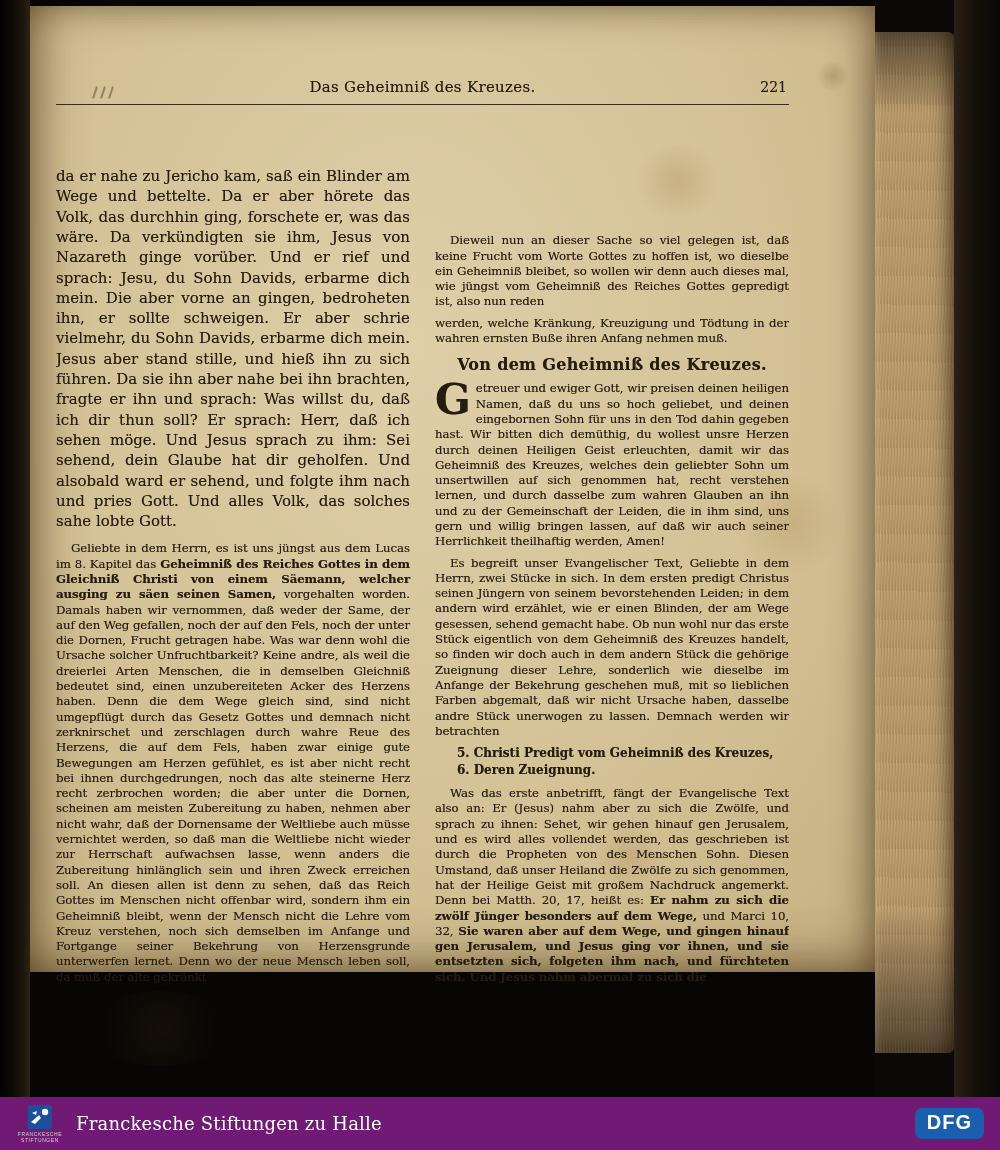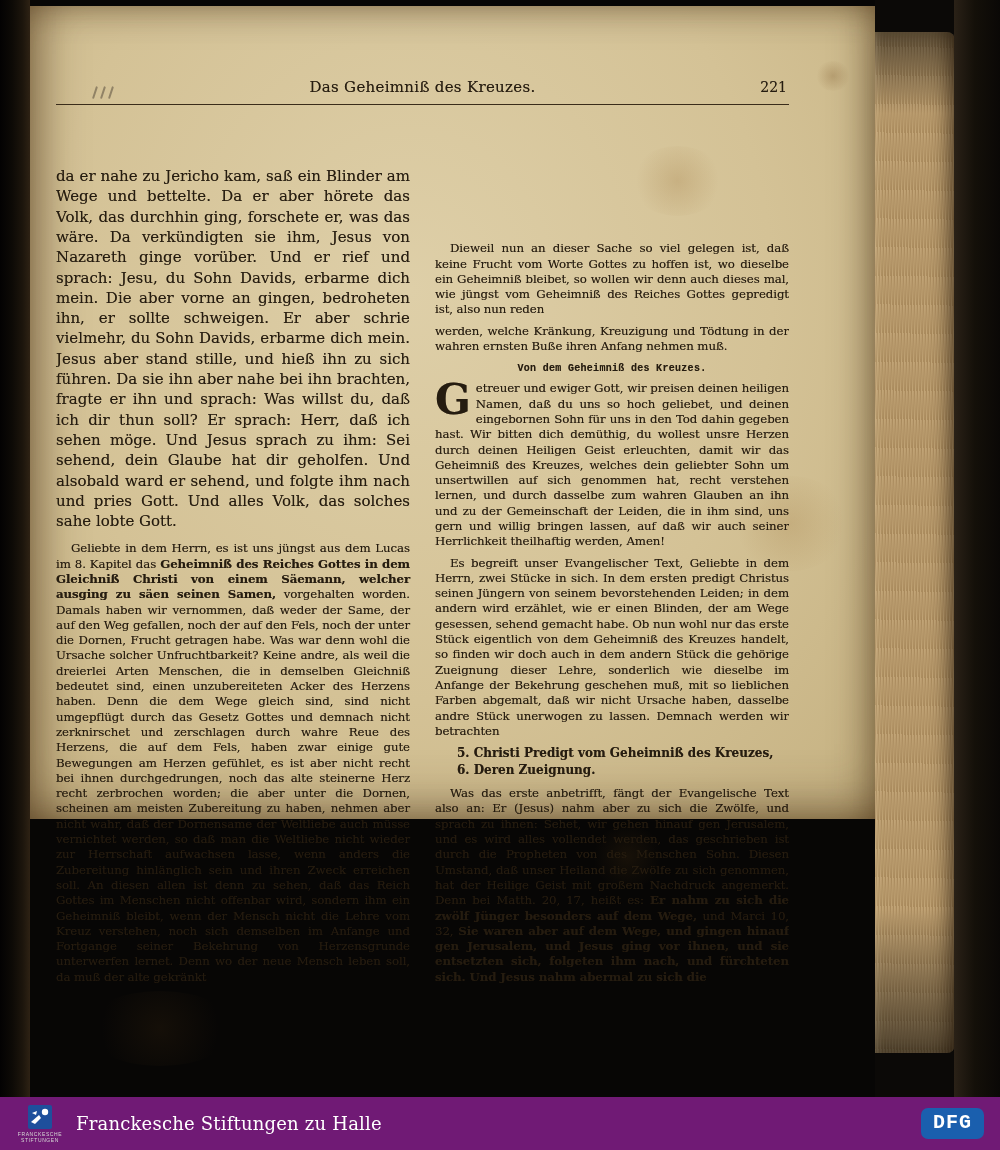--- a/index.html
+++ b/index.html
@@ -5,21 +5,21 @@
   html,body{margin:0;padding:0;background:#000;}
   #screen{position:relative;width:1000px;height:1150px;background:#060504;overflow:hidden;
           font-family:"DejaVu Serif","Liberation Serif",serif;}
 
   
   .photo-area{position:absolute;left:0;top:0;right:0;bottom:53px;background:#070605;}
 
   .left-cover{position:absolute;left:0;top:0;bottom:0;width:30px;
       background:linear-gradient(90deg,#030202 0%,#0d0a06 40%,#1c150c 75%,#2e2214 100%);}
 
-  .page{position:absolute;left:30px;top:6px;width:845px;height:813px;
+  .page{position:absolute;left:30px;top:6px;width:845px;height:966px;
       background:radial-gradient(ellipse at 45% 35%, #decfa8 0%, #d4c296 55%, #c5b181 100%);
       box-shadow:
         inset 26px 0 48px -20px rgba(60,35,10,.55),
         inset -22px 0 38px -18px rgba(60,35,10,.5),
         inset 0 -34px 55px -26px rgba(60,35,10,.45),
         inset 0 22px 42px -24px rgba(60,35,10,.35);}
 
   .stain{position:absolute;border-radius:50%;pointer-events:none;}
   .s1{left:600px;top:140px;width:95px;height:70px;background:radial-gradient(circle,rgba(142,96,36,.20),rgba(142,96,36,0) 70%);}
   .s2{left:700px;top:470px;width:120px;height:95px;background:radial-gradient(circle,rgba(142,96,36,.17),rgba(142,96,36,0) 70%);}
@@ -44,21 +44,21 @@
   .columns{display:flex;margin-top:14px;height:872px;overflow:hidden;align-items:flex-end;}
   .col{width:354px;}
   .divider{width:1px;background:#3a2c1a;margin:2px 12px 0 12px;}
 
   p{margin:0 0 6px 0;}
   .gospel{font-size:15px;line-height:20.3px;text-align:justify;margin-bottom:10px;}
   .small{font-size:11.8px;line-height:15.3px;text-align:justify;letter-spacing:-.1px;}
   .indent{text-indent:15px;}
   .b{font-weight:bold;}
 
-  .section-heading{font-size:10px;font-weight:bold;text-align:center;margin:9px 0 7px 0;letter-spacing:.3px;font-family:Liberation Mono, monospace;}
+  .section-heading{font-size:16px;font-weight:bold;text-align:center;margin:9px 0 7px 0;letter-spacing:.3px;}
 
   .dropcap{float:left;font-size:42px;line-height:34px;padding:2px 5px 0 0;font-weight:bold;}
 
   .sermon-list{font-weight:bold;font-size:12px;line-height:17px;margin:5px 0 7px 22px;text-align:left;}
 
   
   .book-right{position:absolute;left:875px;top:0;bottom:0;width:125px;background:#0b0907;}
   .fore-edge{position:absolute;left:0;top:32px;bottom:44px;width:80px;border-radius:0 8px 8px 0;
       background:
         linear-gradient(180deg, rgba(0,0,0,.5), rgba(0,0,0,0) 8%, rgba(0,0,0,0) 86%, rgba(0,0,0,.55)),
@@ -69,21 +69,21 @@
 
   
   .footer{position:absolute;left:0;right:0;bottom:0;height:53px;background:#701a75;
       display:flex;align-items:center;}
   .francke-logo{margin-left:18px;display:flex;flex-direction:column;align-items:center;width:44px;}
   .logo-mark{width:24px;height:24px;border-radius:2px;overflow:hidden;}
   .logo-text{margin-top:2px;text-align:center;font-family:"Liberation Sans",sans-serif;}
   .logo-text span{display:block;font-size:5px;line-height:6px;letter-spacing:.6px;color:#d6d6d6;}
   .footer-title{color:#ffffff;font-size:18px;margin-left:14px;letter-spacing:.2px;}
   .dfg{margin-left:auto;margin-right:16px;background:#1a5fae;color:#fff;border-radius:7px;
-      font-family:Liberation Mono, monospace;font-weight:bold;font-size:20px;
+      font-family:Liberation Sans, sans-serif;font-weight:bold;font-size:20px;
       padding:3px 12px 5px 12px;letter-spacing:1px;}
 </style>
 </head>
 <body>
 
 <div id="screen">
 
   <div class="photo-area">
     <div class="left-cover"></div>
 

